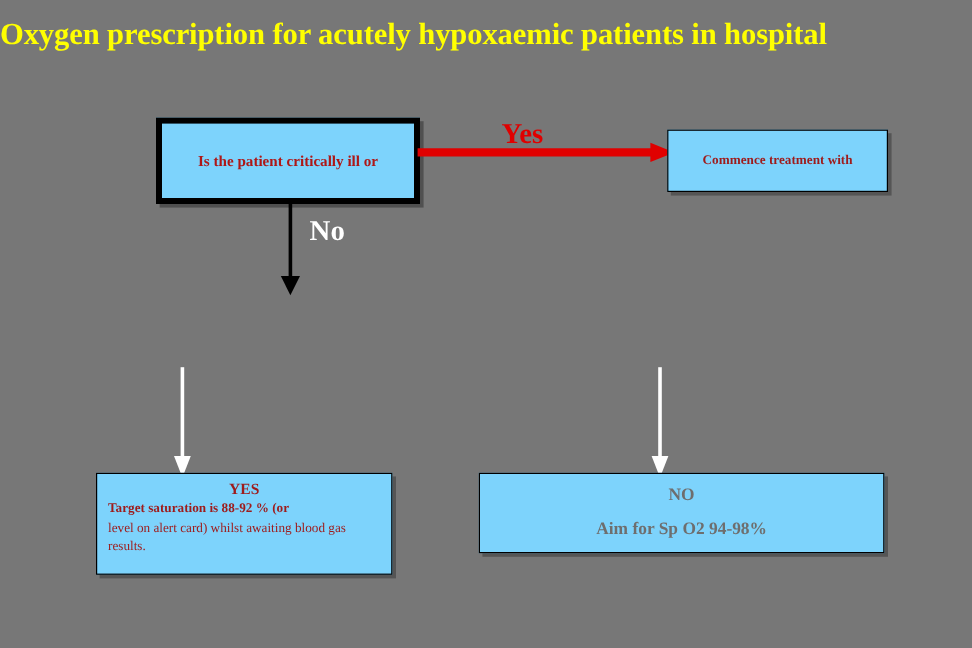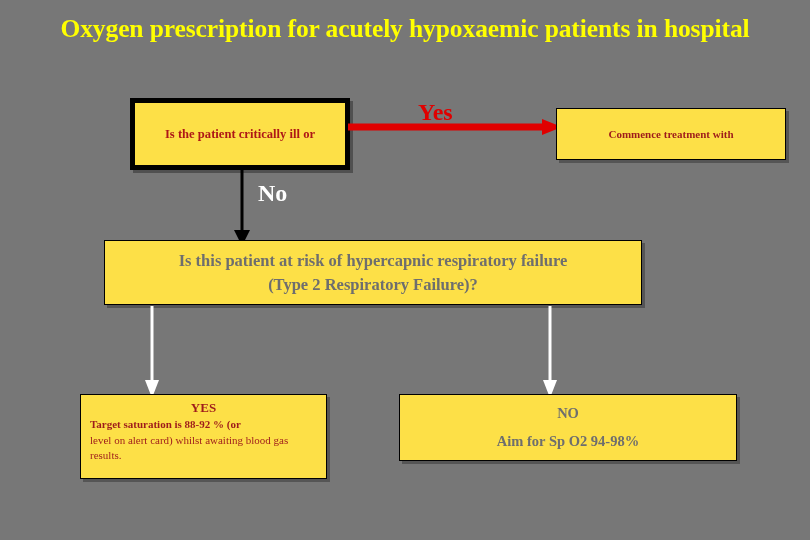--- a/index.html
+++ b/index.html
@@ -18,34 +18,34 @@
     position: relative;
     width: 810px;
     height: 540px;
   }
 
   
   .title {
     position: absolute;
     left: 0;
     top: 14px;
-    width: 810px;
+    width: 682px;
     text-align: center;
     color: #FFFF00;
     font-size: 25.5px;
     font-weight: bold;
     font-family: "Liberation Serif", "DejaVu Serif", serif;
     letter-spacing: -0.1px;
     white-space: nowrap;
   }
 
   
   .box {
     position: absolute;
-    background: #fde047;
+    background: #7dd3fc;
     box-sizing: border-box;
     display: flex;
     flex-direction: column;
     justify-content: center;
   }
 
   
   .box-critical {
     left: 130px;
     top: 98px;
@@ -59,21 +59,21 @@
     font-size: 12.6px;
     font-weight: bold;
     text-align: center;
     line-height: 16px;
   }
 
   
   .box-commence {
     left: 556px;
     top: 108px;
-    width: 230px;
+    width: 184px;
     height: 52px;
     border: 1px solid #000000;
     box-shadow: 3px 3px 0 rgba(0,0,0,0.28);
   }
   .box-commence .line {
     color: #9E1B1B;
     font-size: 11px;
     font-weight: bold;
     text-align: center;
     line-height: 14.5px;
@@ -207,24 +207,20 @@
   <div class="box box-commence">
     <div class="line">Commence treatment with</div>
   </div>
 
   <div class="label-no">No</div>
   <svg class="arrow-svg arrow-black" viewBox="0 0 20 78">
     <line x1="10" y1="0" x2="10" y2="64" stroke="#000000" stroke-width="3"></line>
     <polygon points="2,62 18,62 10,78" fill="#000000"></polygon>
   </svg>
 
-  <div class="box box-hypercapnic">
-    <div class="line">Is this patient at risk of hypercapnic respiratory failure</div>
-    <div class="line">(Type 2 Respiratory Failure)?</div>
-  </div>
 
   <svg class="arrow-svg arrow-w-left" viewBox="0 0 20 92">
     <line x1="10" y1="0" x2="10" y2="76" stroke="#FFFFFF" stroke-width="3"></line>
     <polygon points="3,74 17,74 10,92" fill="#FFFFFF"></polygon>
   </svg>
 
   <svg class="arrow-svg arrow-w-right" viewBox="0 0 20 92">
     <line x1="10" y1="0" x2="10" y2="76" stroke="#FFFFFF" stroke-width="3"></line>
     <polygon points="3,74 17,74 10,92" fill="#FFFFFF"></polygon>
   </svg>

